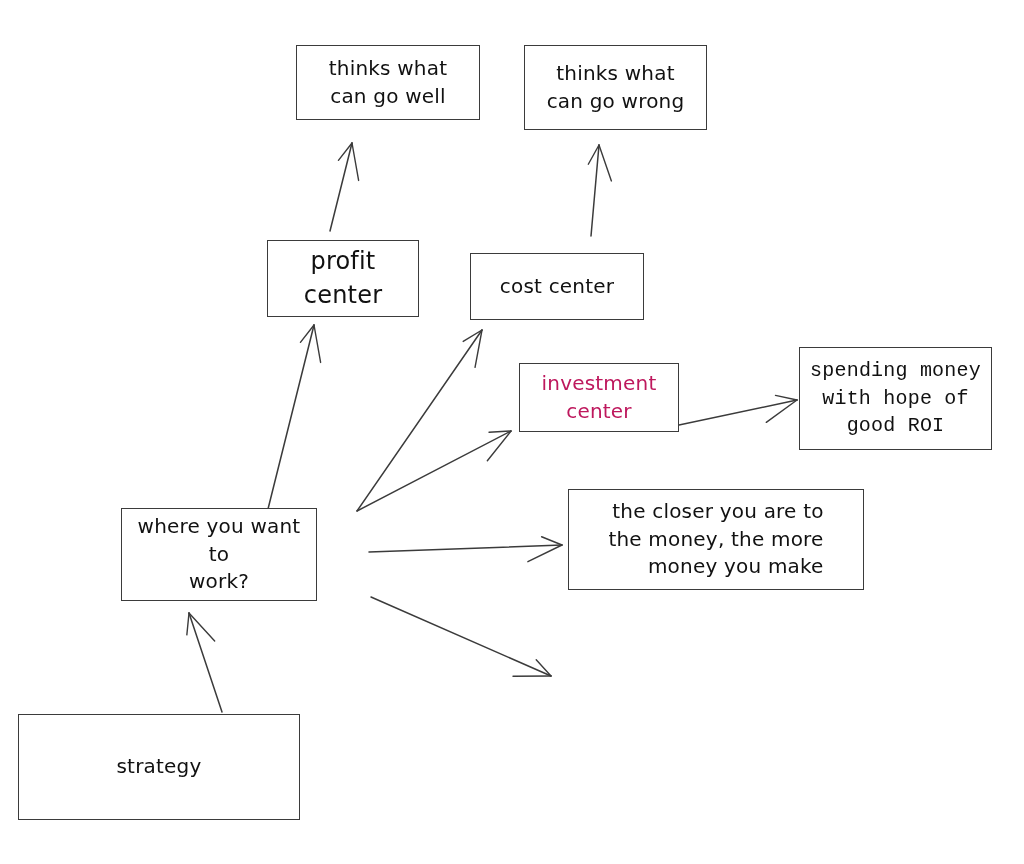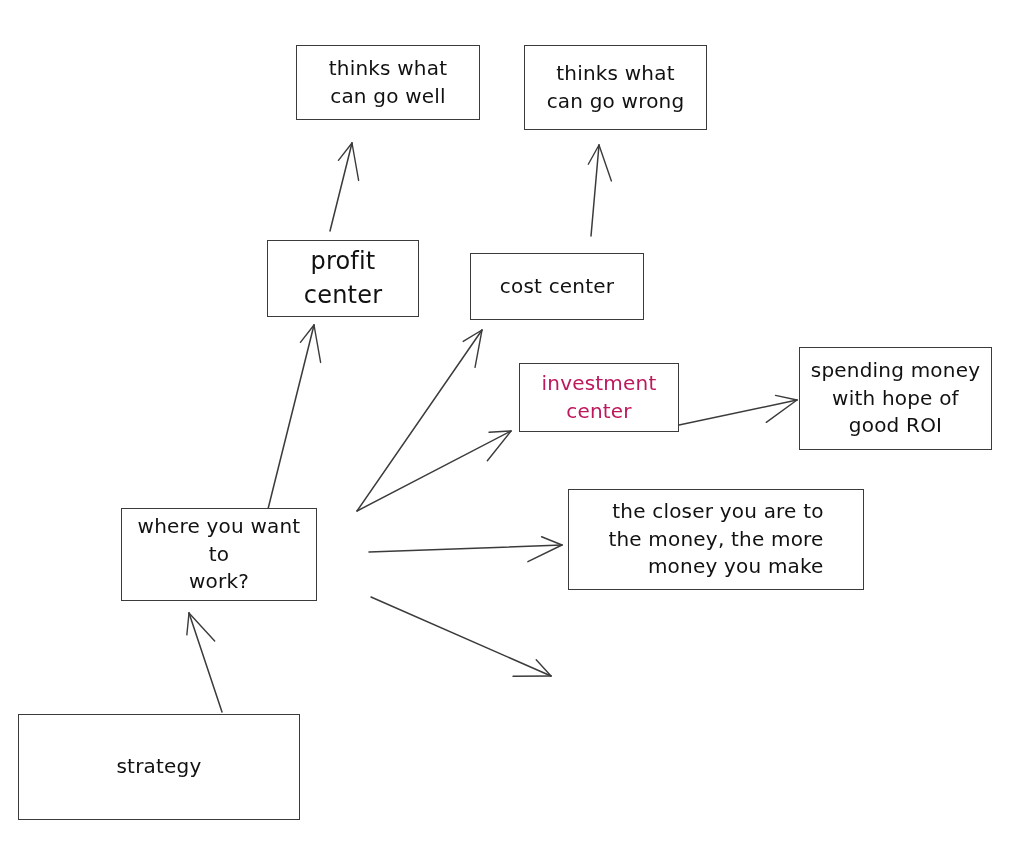--- a/index.html
+++ b/index.html
@@ -108,21 +108,21 @@
 can go wrong</span></div>
 
   <div class="node" style="left: 267px; top: 240px; width: 152px; height: 77px; font-size: 24px; border-color: rgb(59, 59, 59); color: rgb(17, 17, 17);"><span class="node-text">profit
 center</span></div>
 
   <div class="node" style="left: 470px; top: 253px; width: 174px; height: 67px; font-size: 20px; border-color: rgb(59, 59, 59); color: rgb(17, 17, 17);"><span class="node-text">cost center</span></div>
 
   <div class="node" style="left: 519px; top: 363px; width: 160px; height: 69px; font-size: 20px; border-color: rgb(59, 59, 59); color: #be185d;"><span class="node-text">investment
 center</span></div>
 
-  <div class="node" style="left: 799px; top: 347px; width: 193px; height: 103px; font-size: 20px; border-color: rgb(59, 59, 59); color: rgb(17, 17, 17);"><span class="node-text">spending money
+  <div class="node" style="left: 799px; top: 347px; width: 193px; height: 103px; font-size: 20px; border-color: rgb(59, 59, 59); color: rgb(17, 17, 17); font-family: Liberation Mono, monospace;"><span class="node-text">spending money
 with hope of
 good ROI</span></div>
 
   <div class="node" style="left: 568px; top: 489px; width: 296px; height: 101px; font-size: 20px; border-color: rgb(59, 59, 59); color: rgb(17, 17, 17); text-align: right;"><span class="node-text">the closer you are to
 the money, the more
 money you make</span></div>
 
 
   <div class="node" style="left: 121px; top: 508px; width: 196px; height: 93px; font-size: 20px; border-color: rgb(59, 59, 59); color: rgb(17, 17, 17);"><span class="node-text">where you want to
 work?</span></div>

